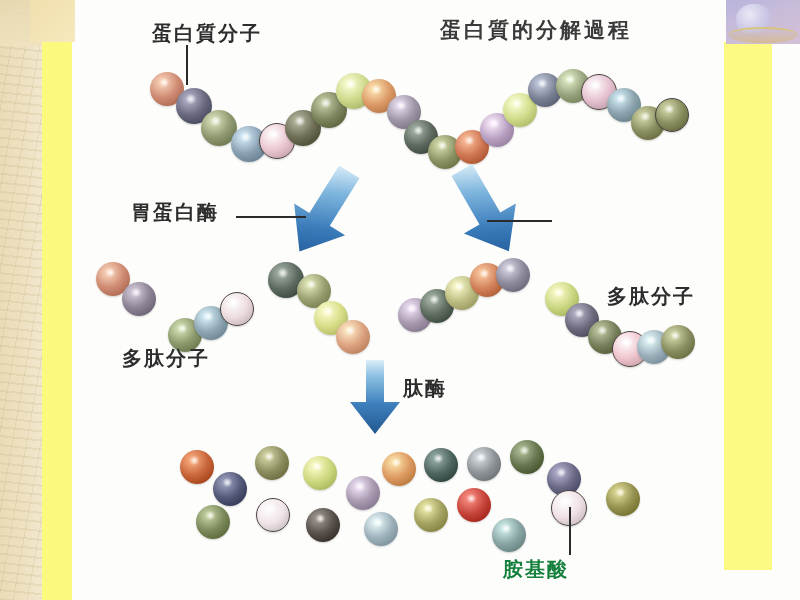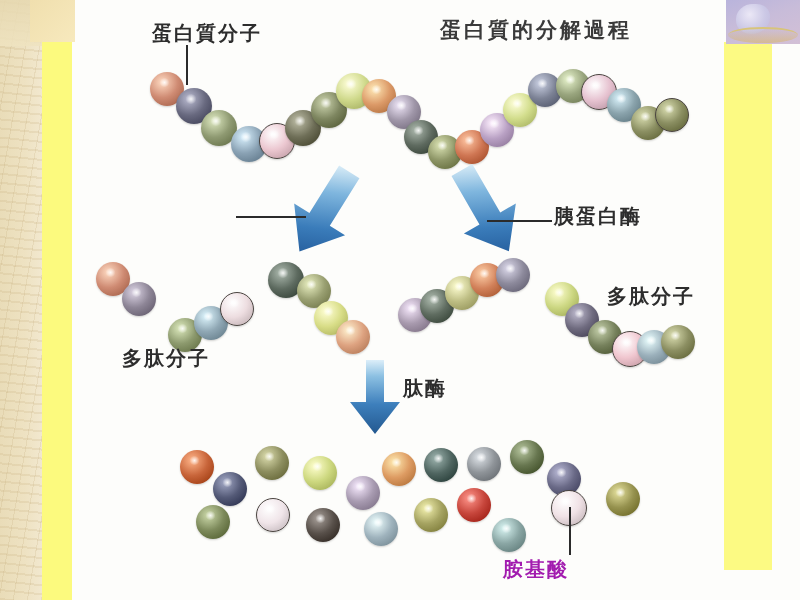--- a/index.html
+++ b/index.html
@@ -106,21 +106,21 @@
     font-size: 21px;
     letter-spacing: 3px;
     white-space: nowrap;
   }
   .lbl-protein   { left: 152px; top: 20px;  font-size: 20px; }
   .lbl-pepsin    { left: 131px; top: 199px; font-size: 20px; }
   .lbl-trypsin   { left: 554px; top: 203px; font-size: 20px; }
   .lbl-poly-left { left: 122px; top: 345px; font-size: 20px; }
   .lbl-poly-right{ left: 607px; top: 283px; font-size: 20px; }
   .lbl-peptidase { left: 403px; top: 375px; font-size: 20px; }
-  .lbl-amino     { left: 503px; top: 556px; font-size: 20px; color:#a21caf; }
+  .lbl-amino     { left: 503px; top: 556px; font-size: 20px; color:#15803d; }
   .title-main    { left: 440px; top: 16px; text-align: center; }
 
   
   .leader {
     position: absolute;
     background: #2b2b2b;
   }
   .leader.v { width: 2px; }
   .leader.h { height: 2px; }
   .leader-protein { left: 186px; top: 45px;  height: 40px; }
@@ -278,20 +278,20 @@
     </defs>
     <polygon points="26,2 44,2 44,44 60,44 35,76 10,44 26,44" fill="url(#gradC)"></polygon>
   </svg>
 
   <div class="leader v leader-protein"></div>
   <div class="leader h leader-pepsin"></div>
   <div class="leader h leader-trypsin"></div>
   <div class="leader v leader-amino"></div>
 
   <div class="label lbl-protein">蛋白質分子</div>
-  <div class="label lbl-trypsin">胰蛋白酶</div>
+  <div class="label lbl-pepsin">胃蛋白酶</div>
   <div class="label lbl-poly-left">多肽分子</div>
   <div class="label lbl-poly-right">多肽分子</div>
   <div class="label lbl-peptidase">肽酶</div>
   <div class="label lbl-amino">胺基酸</div>
 
 
 </div>
 
 </body></html>

